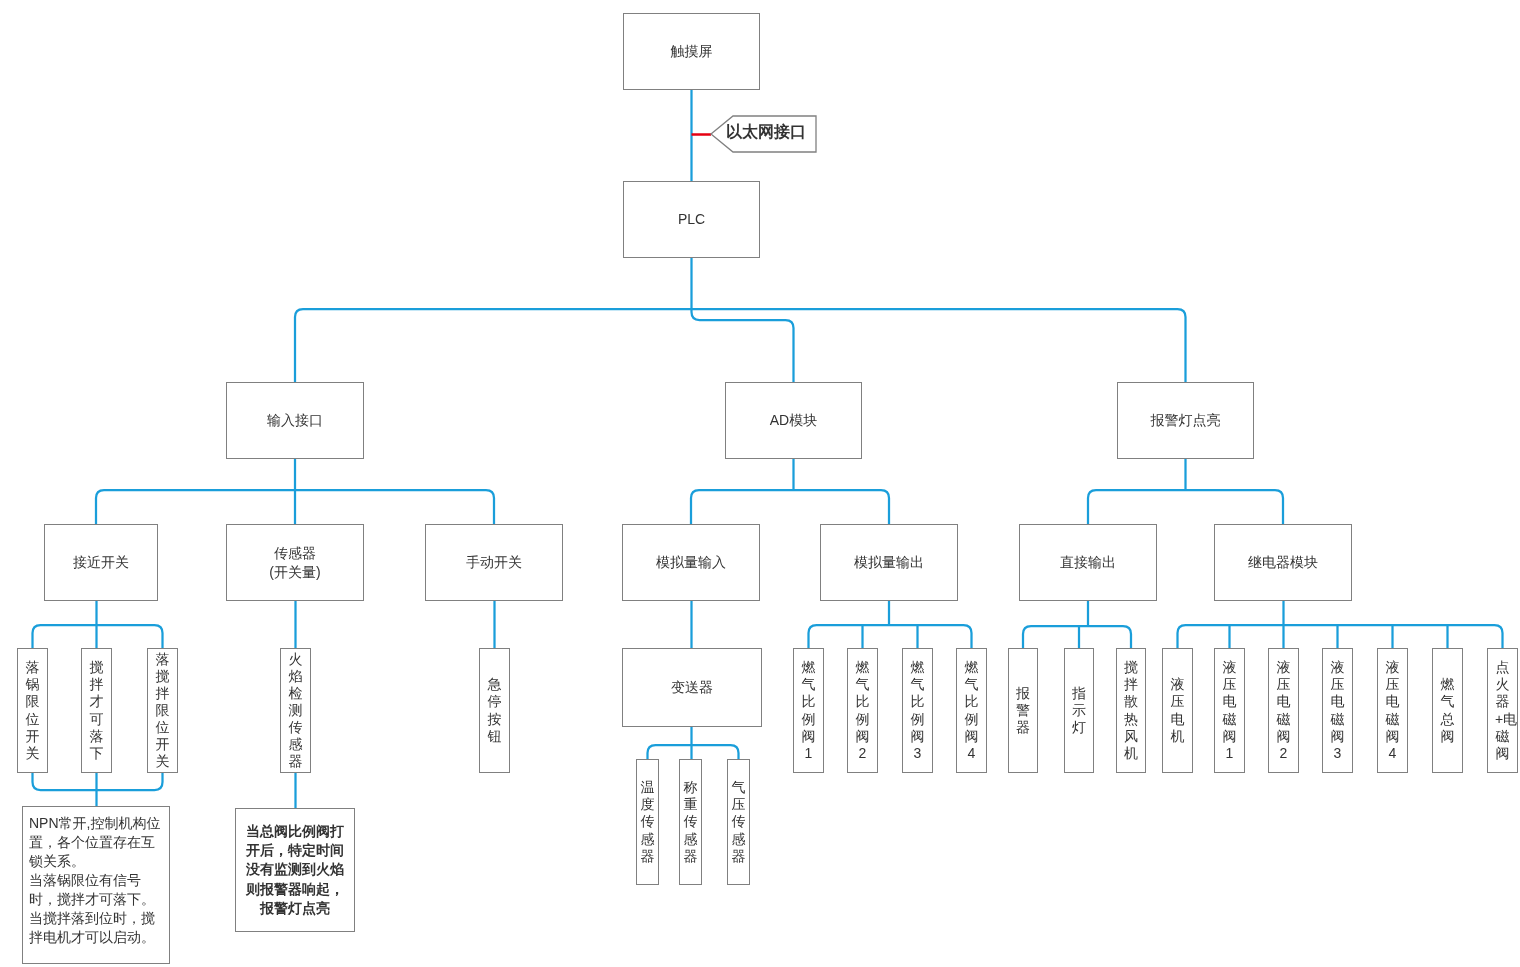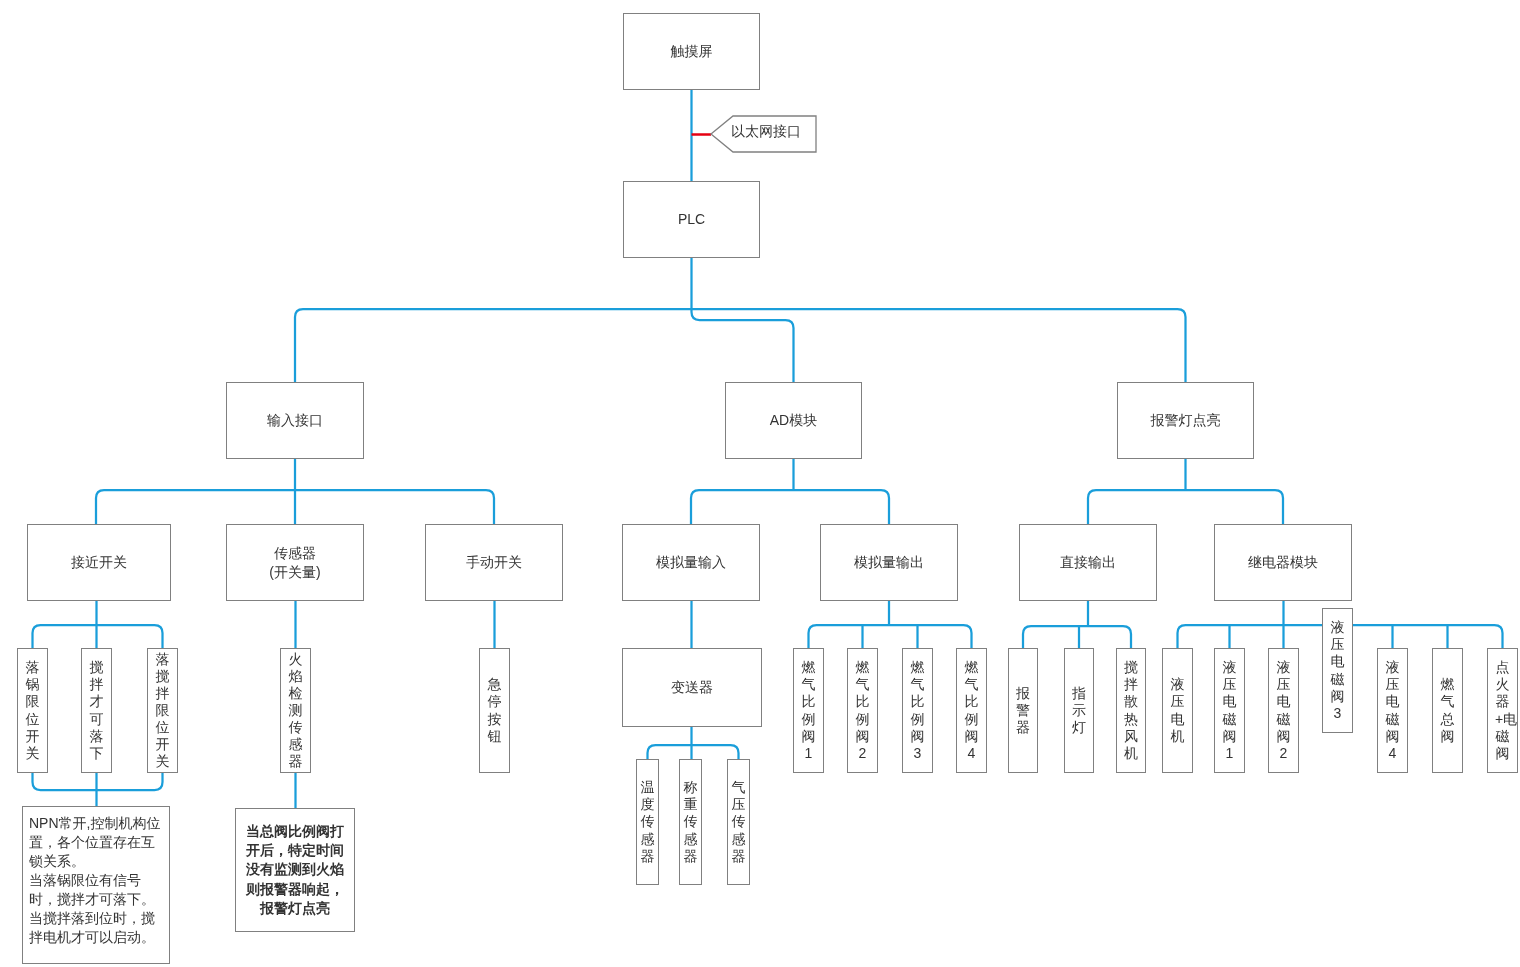--- a/index.html
+++ b/index.html
@@ -37,21 +37,21 @@
   }
   .note{
     position:absolute;box-sizing:border-box;background:#fff;
     border:1px solid var(--box-border);
     font-size:14px;line-height:1.36;white-space:pre-line;
   }
   .note.left{padding:7px 5px 4px 6px;text-align:left;}
   .note.center{padding:10px 9px;text-align:center;display:flex;align-items:center;justify-content:center;font-weight:bold;}
   .tag-label{
     position:absolute;left:718px;top:117px;width:96px;height:30px;
-    display:flex;align-items:center;justify-content:center;font-size:14px;
+    display:flex;align-items:center;justify-content:center;font-size:16px;font-weight:bold;
   }
 </style>
 </head>
 <body>
 
 <div id="canvas">
 
   <svg id="edges" viewBox="0 0 1520 967">
 
     <path class="c" d="M691.5,90 V181"></path>
@@ -88,21 +88,21 @@
   </svg>
 
   <div class="box" style="left:623px;top:13px;width:137px;height:77px">触摸屏</div>
   <div class="tag-label">以太网接口</div>
   <div class="box" style="left:623px;top:181px;width:137px;height:77px">PLC</div>
 
   <div class="box" style="left:725px;top:382px;width:137px;height:77px">AD模块</div>
   <div class="box" style="left:226px;top:382px;width:138px;height:77px">输入接口</div>
   <div class="box" style="left:1117px;top:382px;width:137px;height:77px">报警灯点亮</div>
 
-  <div class="box" style="left:27px;top:524px;width:144px;height:77px">接近开关</div>
+  <div class="box" style="left:44px;top:524px;width:114px;height:77px">接近开关</div>
   <div class="box" style="left:226px;top:524px;width:138px;height:77px">传感器
 (开关量)</div>
   <div class="box" style="left:425px;top:524px;width:138px;height:77px">手动开关</div>
   <div class="box" style="left:622px;top:524px;width:138px;height:77px">模拟量输入</div>
   <div class="box" style="left:820px;top:524px;width:138px;height:77px">模拟量输出</div>
   <div class="box" style="left:1019px;top:524px;width:138px;height:77px">直接输出</div>
   <div class="box" style="left:1214px;top:524px;width:138px;height:77px">继电器模块</div>
 
   <div class="vbox" style="left:17px;top:648px;width:31px;height:125px">
       <span class="vtext">落锅限位开关</span>
@@ -157,21 +157,21 @@
 
   <div class="vbox" style="left:1162px;top:648px;width:31px;height:125px">
       <span class="vtext">液压电机</span>
     </div>
   <div class="vbox" style="left:1214px;top:648px;width:31px;height:125px">
       <span class="vtext">液压电磁阀1</span>
     </div>
   <div class="vbox" style="left:1268px;top:648px;width:31px;height:125px">
       <span class="vtext">液压电磁阀2</span>
     </div>
-  <div class="vbox" style="left:1322px;top:608px;width:31px;height:125px">
+  <div class="vbox" style="left:1322px;top:648px;width:31px;height:125px">
       <span class="vtext">液压电磁阀3</span>
     </div>
   <div class="vbox" style="left:1377px;top:648px;width:31px;height:125px">
       <span class="vtext">液压电磁阀4</span>
     </div>
   <div class="vbox" style="left:1432px;top:648px;width:31px;height:125px">
       <span class="vtext">燃气总阀</span>
     </div>
   <div class="vbox" style="left:1487px;top:648px;width:31px;height:125px">
       <span class="vtext">点火器+电磁阀</span>

